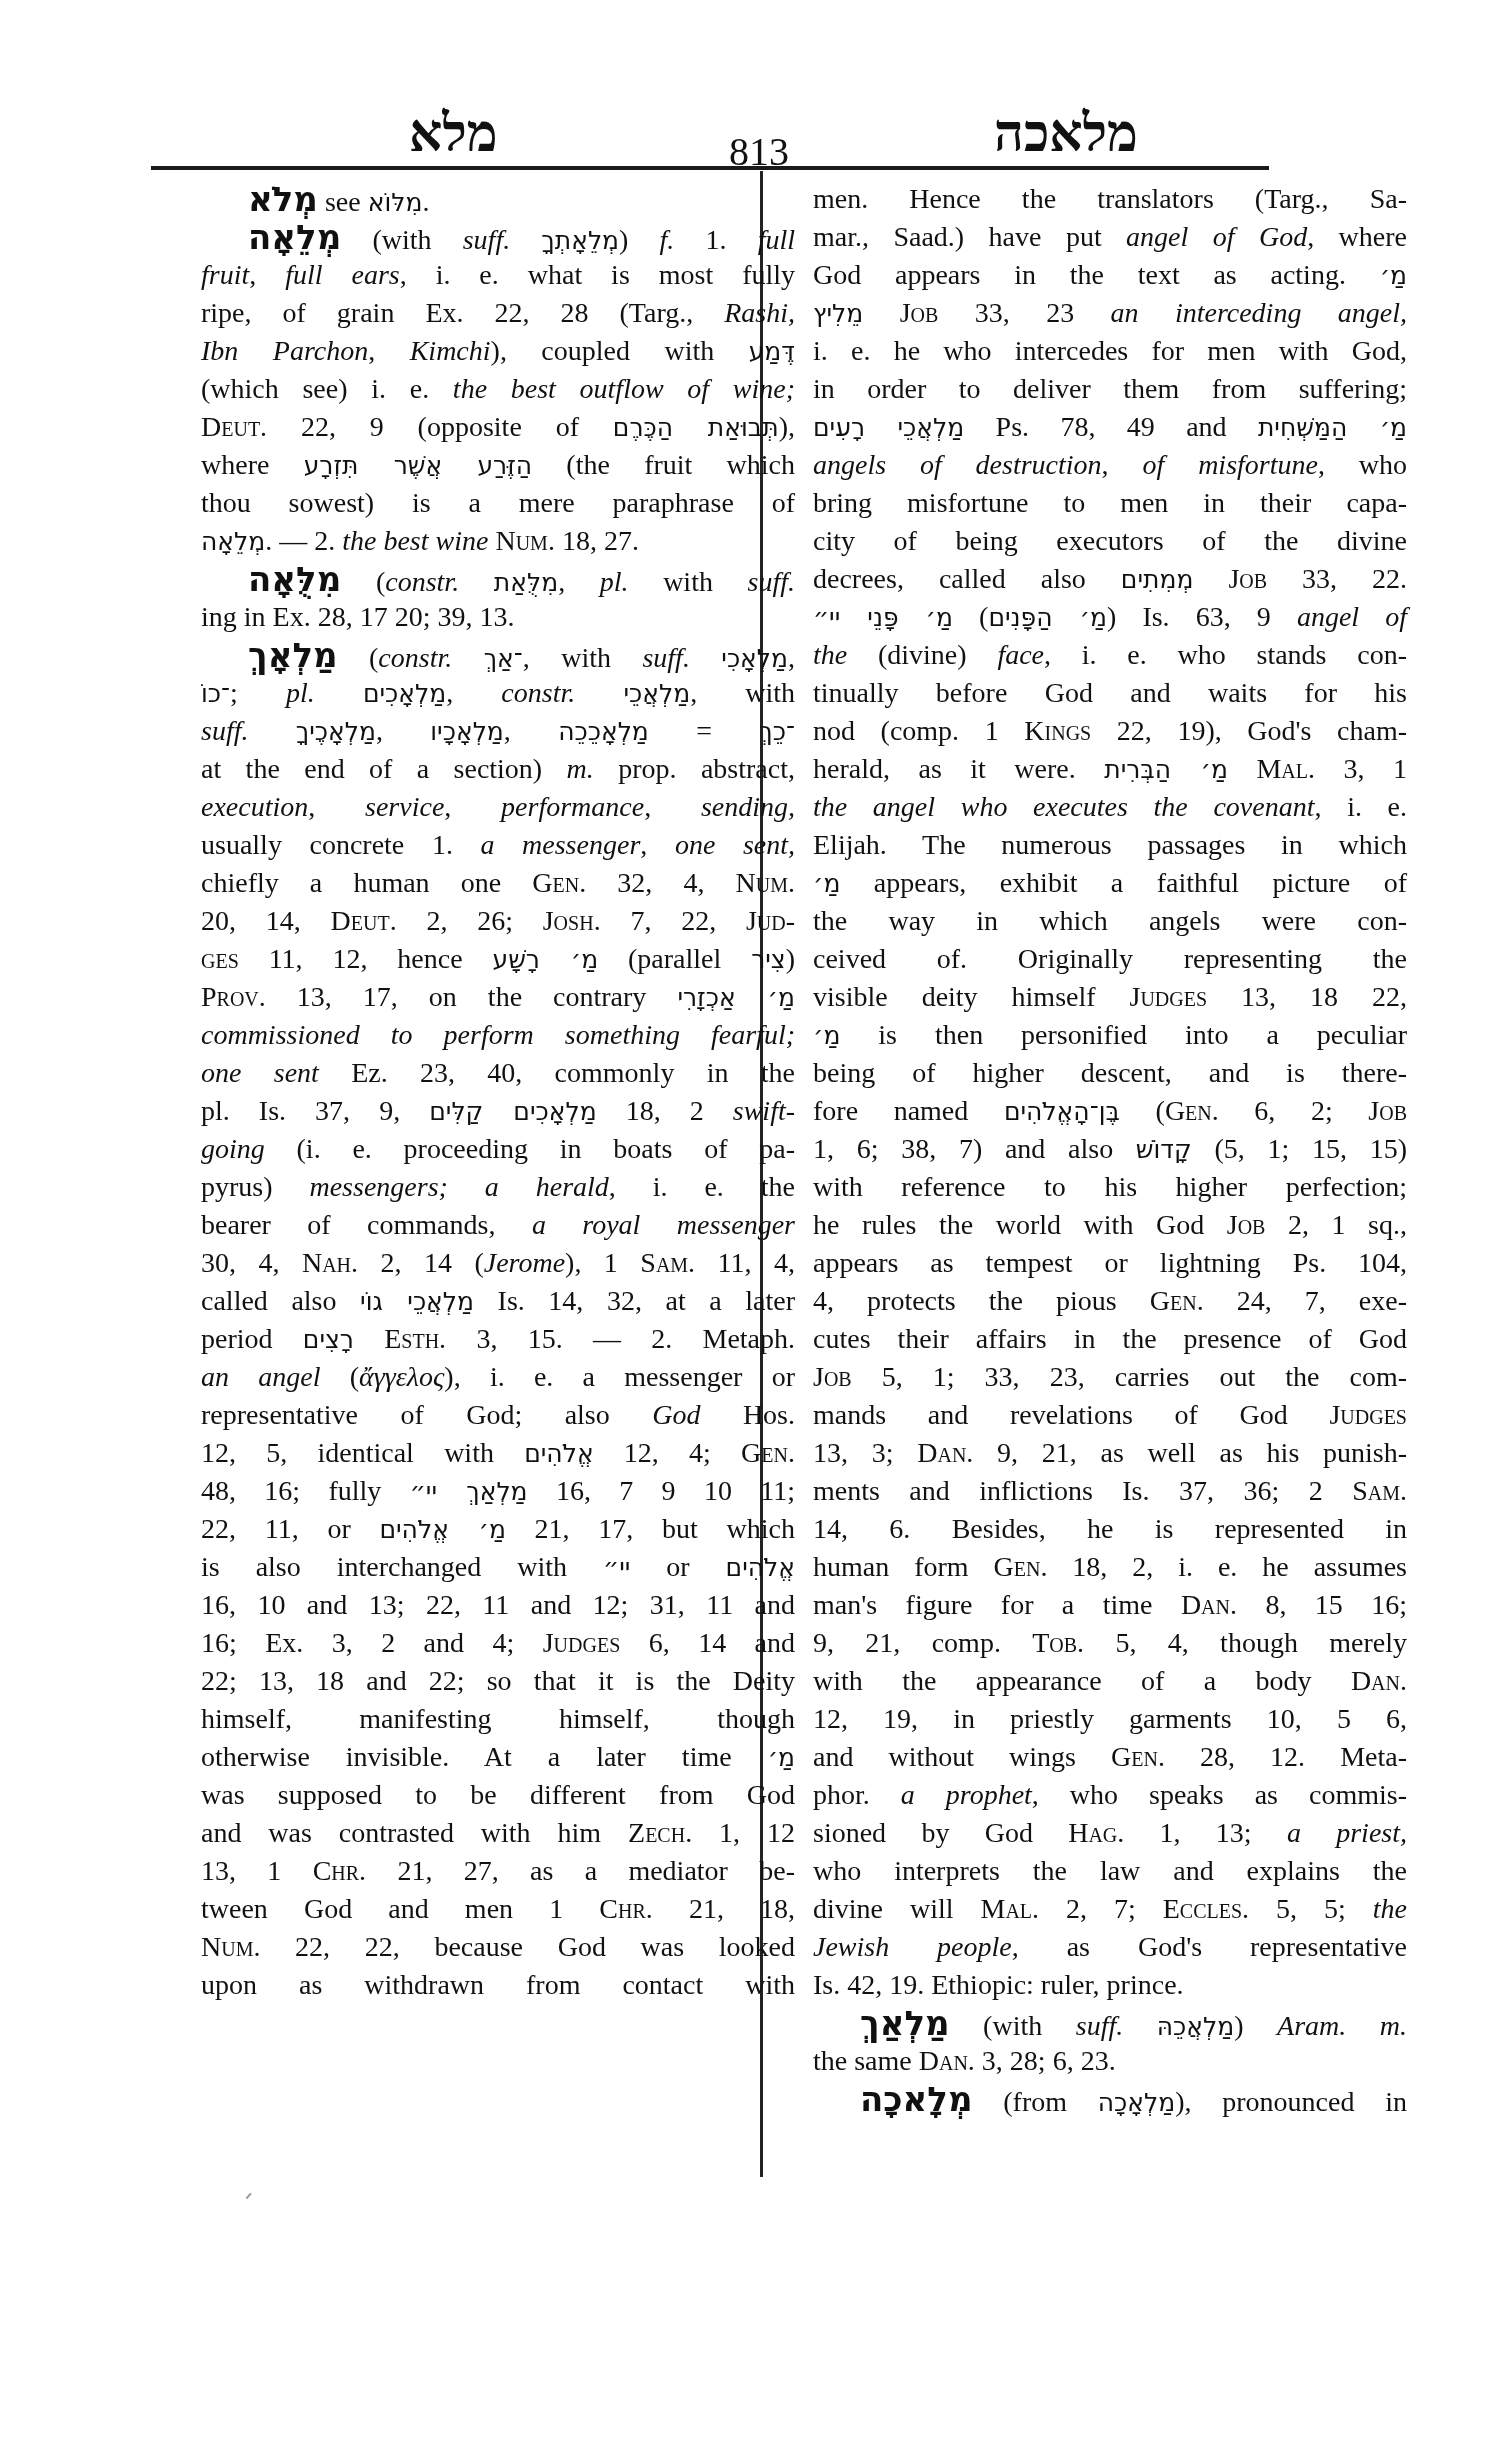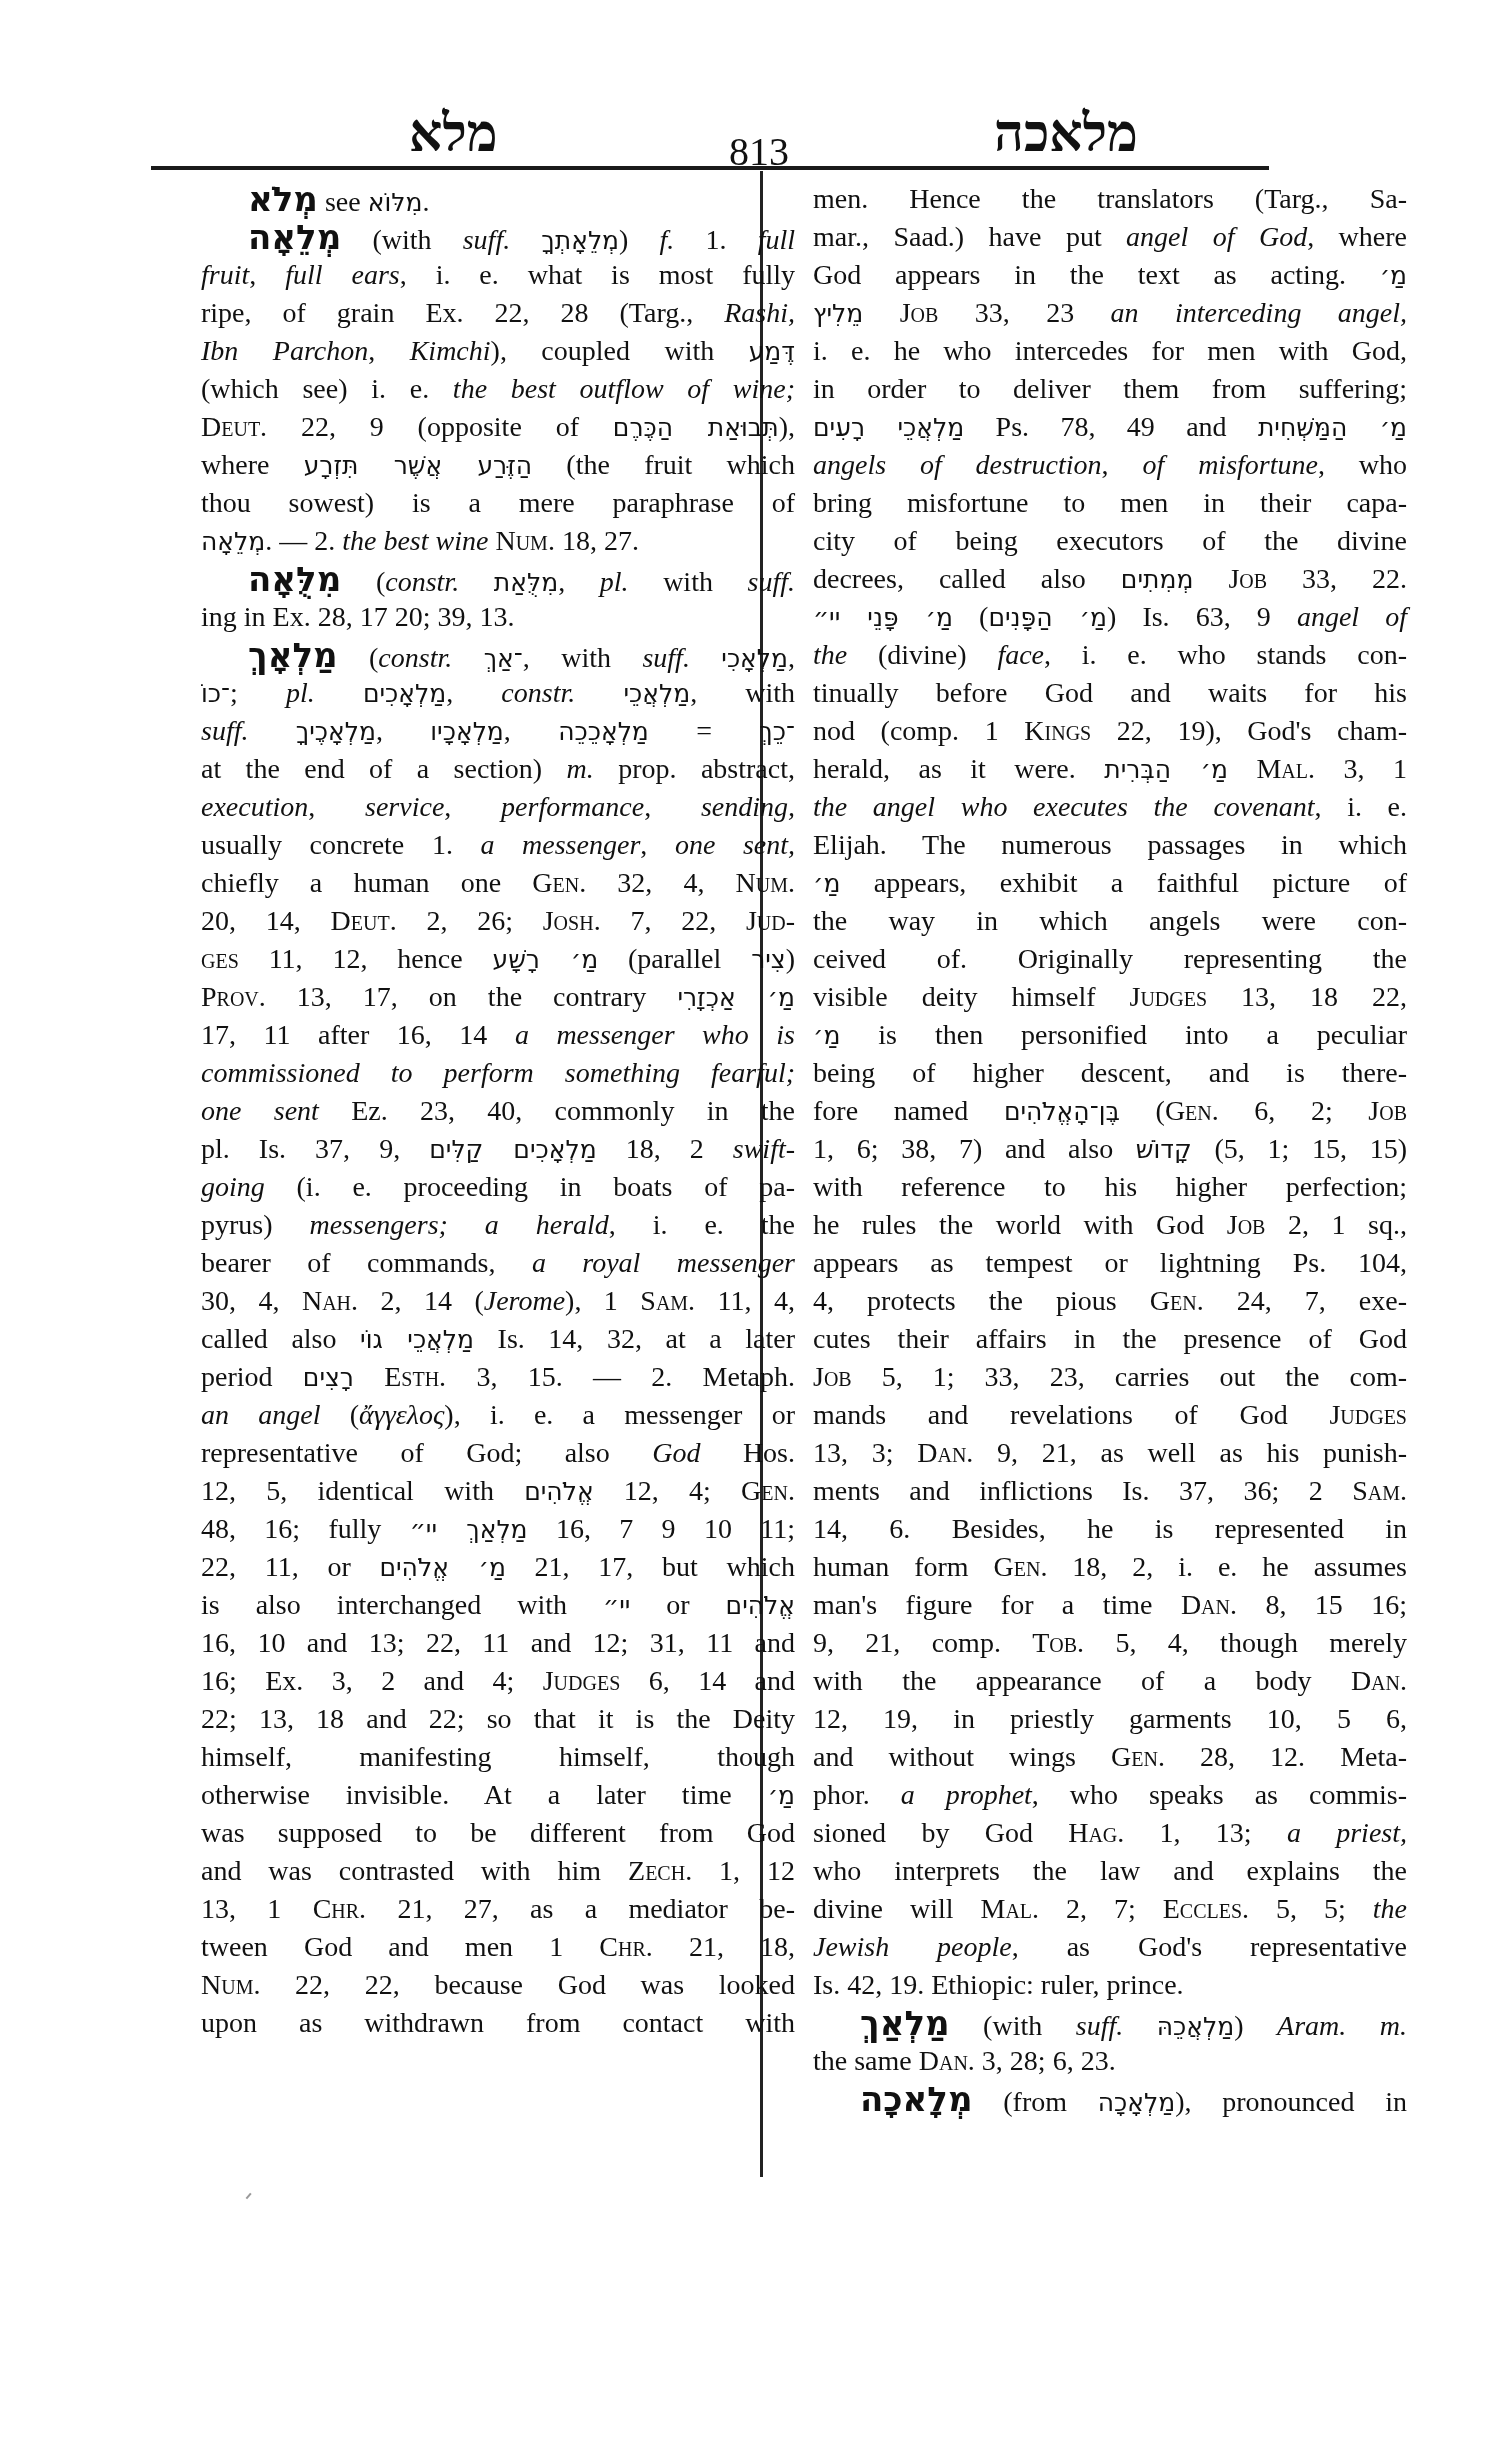--- a/index.html
+++ b/index.html
@@ -50,21 +50,20 @@
       <span class="ln indent"><span class="hw">מַלְאָךְ</span><span> (</span><i>constr.</i><span> </span><span class="he">־אַךְ</span><span>, with </span><i>suff.</i><span> </span><span class="he">מַלְאָכִי</span><span>,</span></span>
       <span class="ln"><span class="he">־כוֹ</span><span>; </span><i>pl.</i><span> </span><span class="he">מַלְאָכִים</span><span>, </span><i>constr.</i><span> </span><span class="he">מַלְאֲכֵי</span><span>, with</span></span>
       <span class="ln"><i>suff.</i><span> </span><span class="he">מַלְאָכֶיךָ</span><span>, </span><span class="he">מַלְאָכָיו</span><span>, </span><span class="he">מַלְאָכֵכֵה</span><span> = </span><span class="he">־כֵךְ</span></span>
       <span class="ln"><span>at the end of a section) </span><i>m.</i><span> prop. abstract,</span></span>
       <span class="ln"><i>execution</i><span>, </span><i>service</i><span>, </span><i>performance</i><span>, </span><i>sending,</i></span>
       <span class="ln"><span>usually concrete 1. </span><i>a messenger</i><span>, </span><i>one sent,</i></span>
       <span class="ln"><span>chiefly a human one </span><span class="sc">Gen.</span><span> 32, 4, </span><span class="sc">Num.</span></span>
       <span class="ln"><span>20, 14, </span><span class="sc">Deut.</span><span> 2, 26; </span><span class="sc">Josh.</span><span> 7, 22, </span><span class="sc">Jud-</span></span>
       <span class="ln"><span class="sc">ges</span><span> 11, 12, hence </span><span class="he">מַ׳ רָשָׁע</span><span> (parallel </span><span class="he">צִיר</span><span>)</span></span>
       <span class="ln"><span class="sc">Prov.</span><span> 13, 17, on the contrary </span><span class="he">מַ׳ אַכְזָרִי</span></span>
-      <span class="ln"><span>17, 11 after 16, 14 </span><i>a messenger who is</i></span>
       <span class="ln"><i>commissioned to perform something fearful;</i></span>
       <span class="ln"><i>one sent</i><span> Ez. 23, 40, commonly in the</span></span>
       <span class="ln"><span>pl. Is. 37, 9, </span><span class="he">מַלְאָכִים קַלִּים</span><span> 18, 2 </span><i>swift-</i></span>
       <span class="ln"><i>going</i><span> (i. e. proceeding in boats of pa-</span></span>
       <span class="ln"><span>pyrus) </span><i>messengers; a herald</i><span>, i. e. the</span></span>
       <span class="ln"><span>bearer of commands, </span><i>a royal messenger</i></span>
       <span class="ln"><span>30, 4, </span><span class="sc">Nah.</span><span> 2, 14 (</span><i>Jerome</i><span>), 1 </span><span class="sc">Sam.</span><span> 11, 4,</span></span>
       <span class="ln"><span>called also </span><span class="he">מַלְאֲכֵי גוֹי</span><span> Is. 14, 32, at a later</span></span>
       <span class="ln"><span>period </span><span class="he">רָצִים</span><span> </span><span class="sc">Esth.</span><span> 3, 15. — 2. Metaph.</span></span>
       <span class="ln"><i>an angel</i><span> (</span><i>ἄγγελος</i><span>), i. e. a messenger or</span></span>

